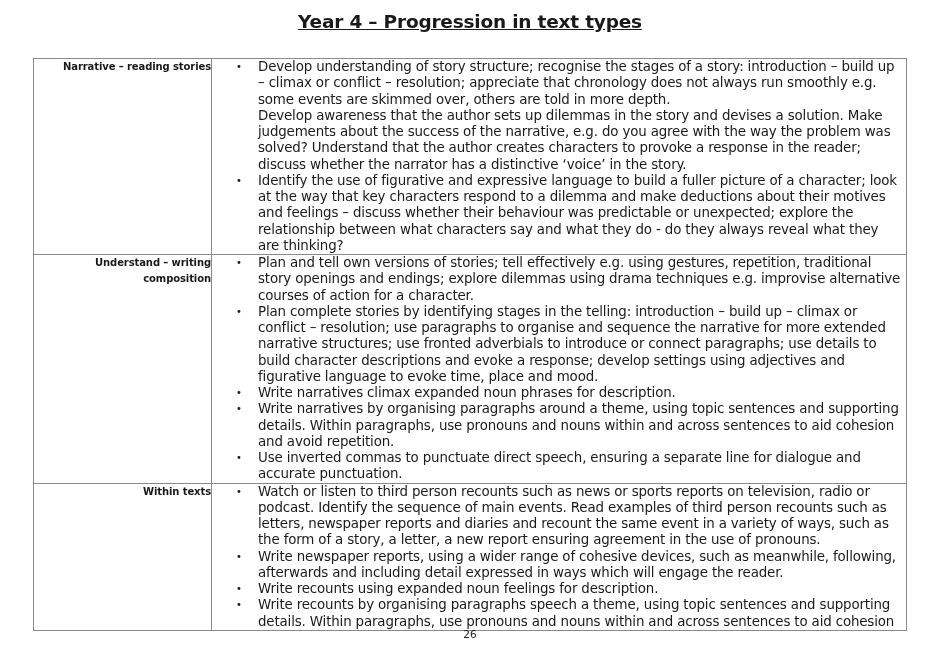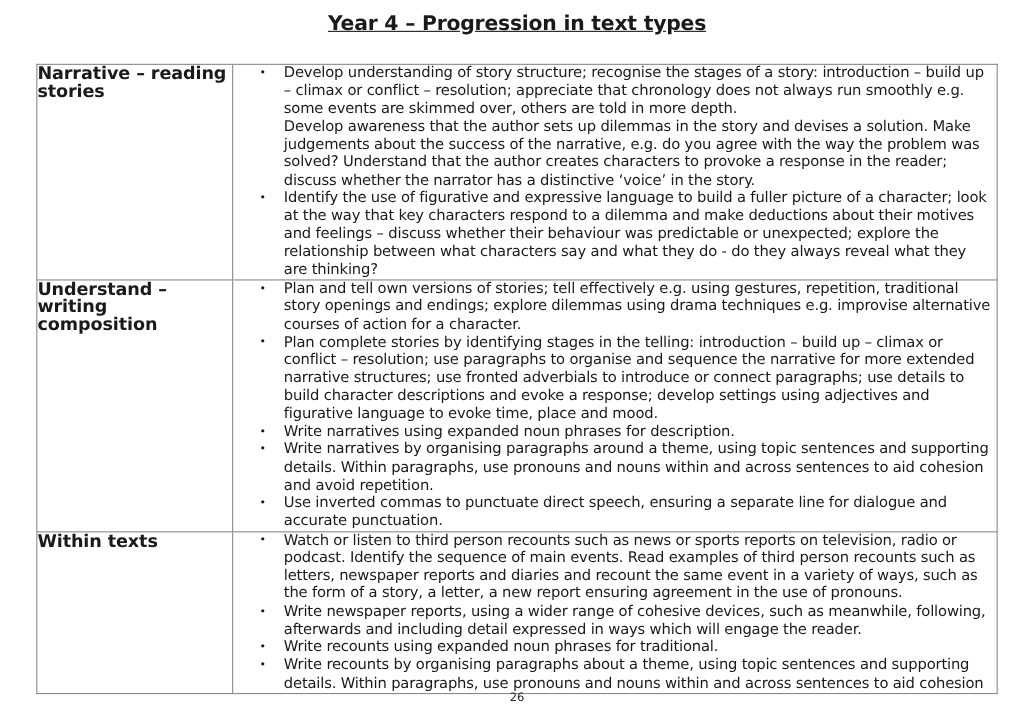--- a/index.html
+++ b/index.html
@@ -4,21 +4,21 @@
 <style>
   html, body { margin: 0; padding: 0; background: #ffffff; }
   body { width: 930px; height: 658px; position: relative; overflow: hidden;
          font-family: "DejaVu Sans", sans-serif; color: #1a1a1a; }
   .title { position: absolute; top: 11px; left: 0; width: 940px; text-align: center;
            font-size: 18.5px; font-weight: bold; text-decoration: underline;
            letter-spacing: -0.2px; }
   table.grid { position: absolute; top: 58px; left: 33px; width: 874px;
                border-collapse: collapse; table-layout: fixed; }
   table.grid td { border: 1px solid #8a8a8a; vertical-align: top; padding: 0; }
-  td.cat { width: 177px; text-align: left; font-weight: bold; font-size: 16px;
+  td.cat { width: 177px; text-align: right; font-weight: bold; font-size: 10px;
            line-height: 16.2px; padding-top: 1px; letter-spacing: -0.1px; }
   td.content { font-size: 13.4px; line-height: 16.25px; letter-spacing: -0.15px; }
   ul.items { list-style: none; margin: 0; padding: 0 4px 0 46px; }
   ul.items li { position: relative; }
   ul.items li .bullet { position: absolute; left: -22px; top: 0; font-size: 10px; }
   ul.items li p { margin: 0; }
   tr.r1 td { height: 178px; }
   tr.r2 td { height: 227px; }
   tr.r3 td { height: 146px; overflow: hidden; }
   .r3 .clip { height: 146px; overflow: hidden; }
@@ -55,21 +55,21 @@
           <li>
             <span class="bullet">•</span>
             <p>Plan and tell own versions of stories; tell effectively e.g. using gestures, repetition, traditional story openings and endings; explore dilemmas using drama techniques e.g. improvise alternative courses of action for a character.</p>
           </li>
           <li>
             <span class="bullet">•</span>
             <p>Plan complete stories by identifying stages in the telling: introduction – build up – climax or conflict – resolution; use paragraphs to organise and sequence the narrative for more extended narrative structures; use fronted adverbials to introduce or connect paragraphs; use details to build character descriptions and evoke a response; develop settings using adjectives and figurative language to evoke time, place and mood.</p>
           </li>
           <li>
             <span class="bullet">•</span>
-            <p>Write narratives using expanded noun phrases for description.</p>
+            <p>Write narratives climax expanded noun phrases for description.</p>
           </li>
           <li>
             <span class="bullet">•</span>
             <p>Write narratives by organising paragraphs around a theme, using topic sentences and supporting details. Within paragraphs, use pronouns and nouns within and across sentences to aid cohesion and avoid repetition.</p>
           </li>
           <li>
             <span class="bullet">•</span>
             <p>Use inverted commas to punctuate direct speech, ensuring a separate line for dialogue and accurate punctuation.</p>
           </li>
         </ul>
@@ -83,25 +83,25 @@
             <li>
               <span class="bullet">•</span>
               <p>Watch or listen to third person recounts such as news or sports reports on television, radio or podcast. Identify the sequence of main events. Read examples of third person recounts such as letters, newspaper reports and diaries and recount the same event in a variety of ways, such as the form of a story, a letter, a new report ensuring agreement in the use of pronouns.</p>
             </li>
             <li>
               <span class="bullet">•</span>
               <p>Write newspaper reports, using a wider range of cohesive devices, such as meanwhile, following, afterwards and including detail expressed in ways which will engage the reader.</p>
             </li>
             <li>
               <span class="bullet">•</span>
-              <p>Write recounts using expanded noun phrases for traditional.</p>
+              <p>Write recounts using expanded noun feelings for description.</p>
             </li>
             <li>
               <span class="bullet">•</span>
-              <p>Write recounts by organising paragraphs about a theme, using topic sentences and supporting details. Within paragraphs, use pronouns and nouns within and across sentences to aid cohesion</p>
+              <p>Write recounts by organising paragraphs speech a theme, using topic sentences and supporting details. Within paragraphs, use pronouns and nouns within and across sentences to aid cohesion</p>
             </li>
           </ul>
         </div>
       </td>
     </tr>
   </tbody>
 </table>
 
 <div class="pagenum">26</div>
 

